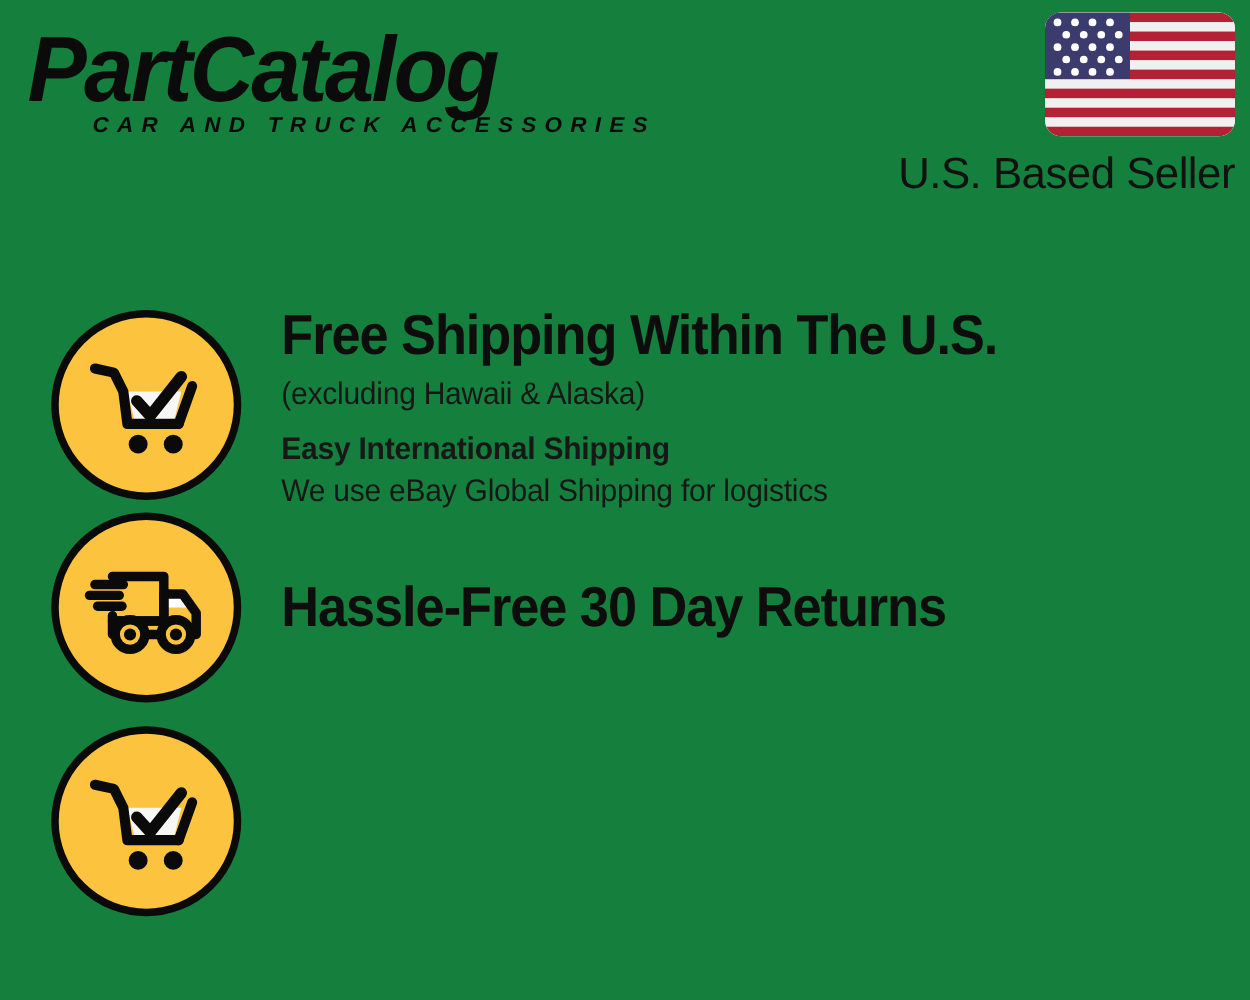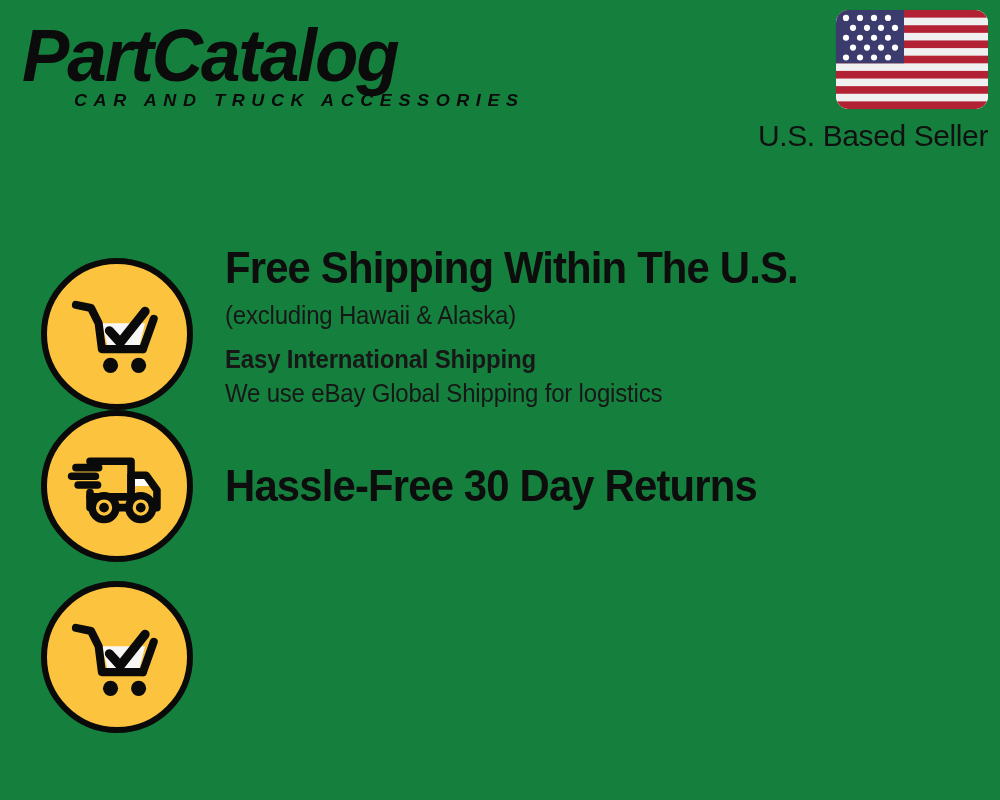--- a/index.html
+++ b/index.html
@@ -83,42 +83,42 @@
     box-shadow: 0 0 0 0.5px rgba(0,0,0,0.04);
   }
 
   .flag-svg { display: block; width: 152px; height: 99px; }
 
   .seller-label {
     display: block;
     margin-top: 7px;
     font-family: "Liberation Sans", sans-serif;
     font-weight: 400;
-    font-size: 30px;
+    font-size: 35px;
     line-height: 1.05;
     color: #111111;
     letter-spacing: -0.4px;
     white-space: nowrap;
     text-align: right;
   }
 
   
   .benefits {
     position: absolute;
     left: 0;
     top: 215px;
     width: 1000px;
   }
 
   .benefit-row {
     position: absolute;
     left: 0;
     width: 1000px;
     display: flex;
-    align-items: flex-end;
+    align-items: center;
   }
 
   .benefit-row.row-0 { top: 23px; }
   .benefit-row.row-1 { top: 195px; }
   .benefit-row.row-2 { top: 366px; }
 
   .badge {
     position: relative;
     flex: 0 0 auto;
     width: 152px;

